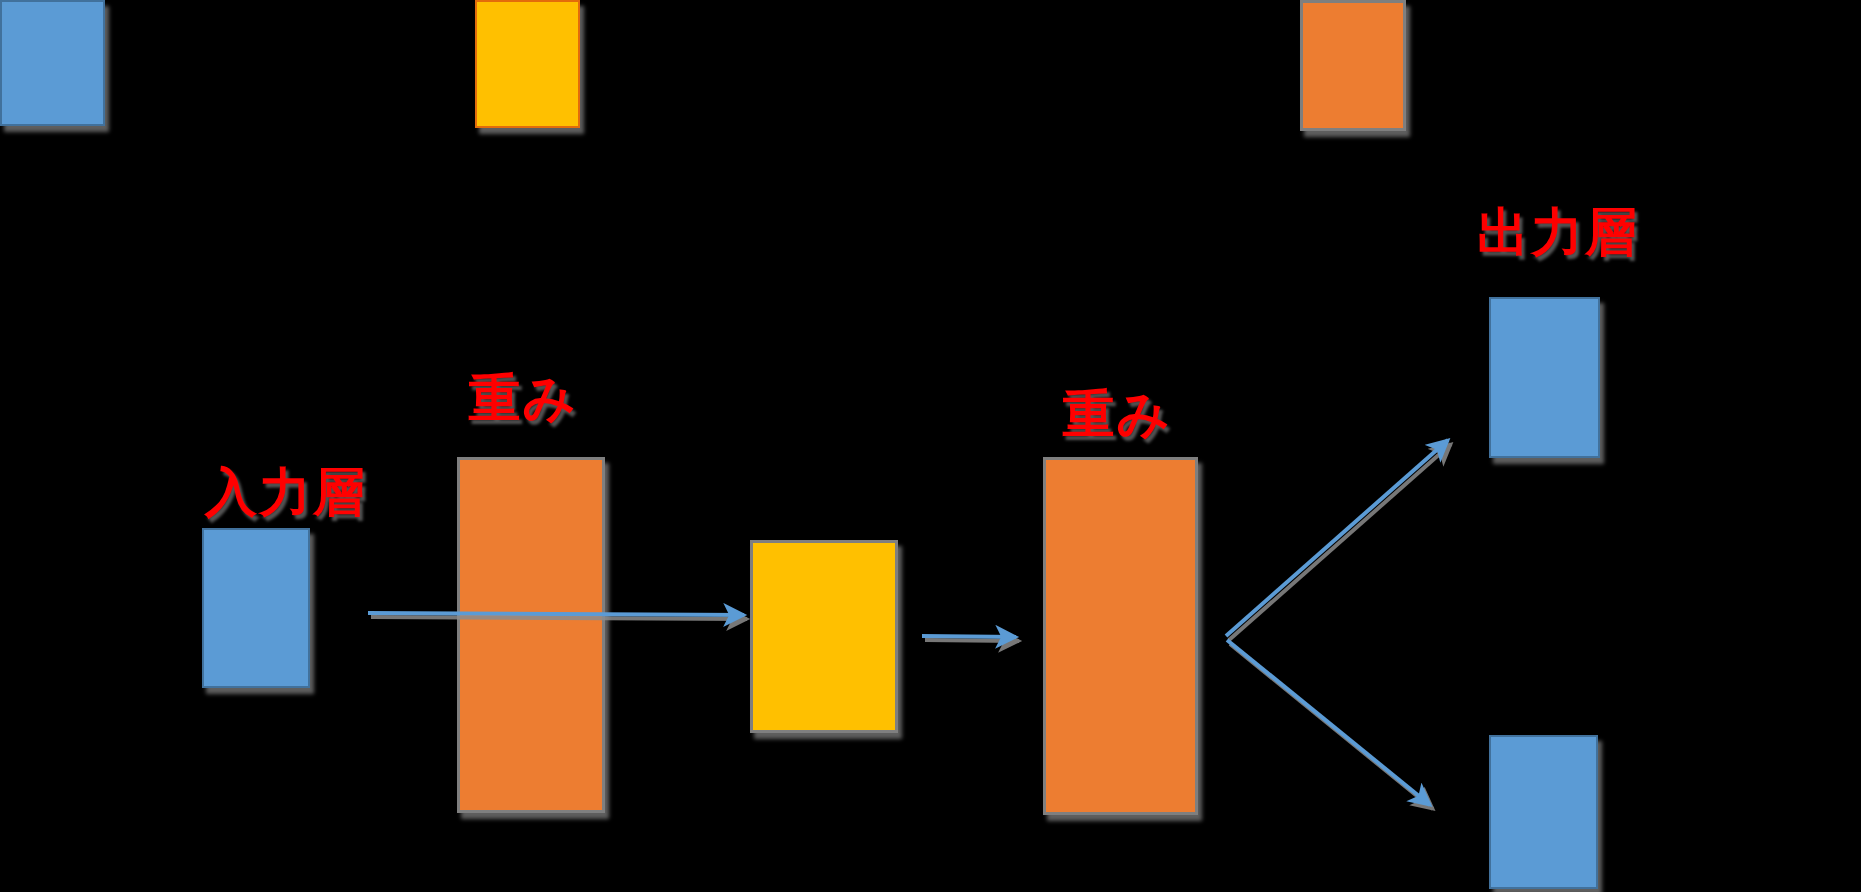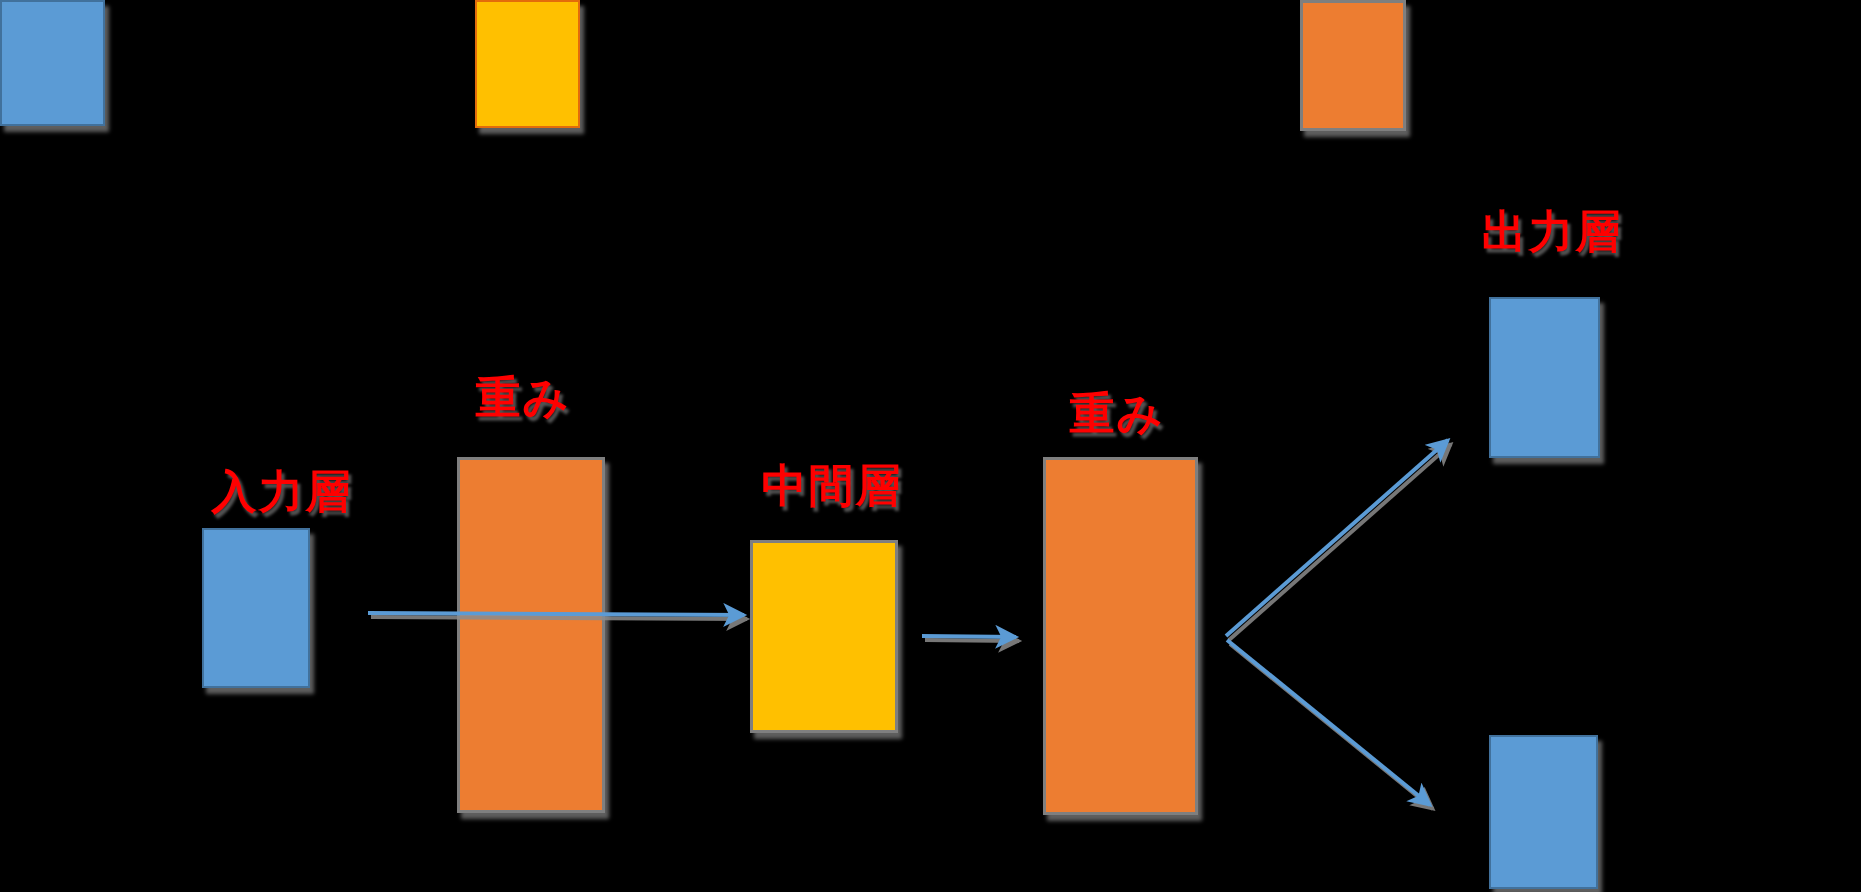--- a/index.html
+++ b/index.html
@@ -21,21 +21,21 @@
     box-sizing: border-box;
     box-shadow: 4px 6px 4px rgba(125,125,125,0.75);
   }
   .rect.blue   { border: 2px solid #41719C; }
   .rect.orange { border: 3px solid #7F7F7F; }
   .rect.gold   { border: 3px solid #7F7F7F; }
   .rect.gold-top { border: 2px solid #E36C0A; }
   .jp-label {
     position: absolute;
     font-weight: bold;
-    font-size: 45px;
+    font-size: 52px;
     line-height: 52px;
     letter-spacing: 2px;
     text-align: center;
     white-space: nowrap;
     text-shadow: 3px 4px 3px rgba(90,90,90,0.95);
   }
   #arrow-layer {
     position: absolute;
     left: 0; top: 0;
     width: 1861px; height: 892px;
@@ -50,21 +50,20 @@
   <div class="rect blue" style="left: 0px; width: 105px; height: 126px; background-color: rgb(91, 155, 213);"></div>
 
   <div class="rect gold-top" style="left: 475px; top: 0px; width: 105px; height: 128px; background-color: rgb(255, 192, 0);"></div>
 
   <div class="rect orange" style="left: 1300px; width: 106px; height: 131px; background-color: rgb(237, 125, 49);"></div>
 
   <div class="jp-label" style="left: 177px; top: 466px; width: 154px; color: rgb(255, 0, 0); margin-left: 28px;">入力層</div>
 
   <div class="jp-label" style="left: 465px; top: 372px; width: 116px; color: rgb(255, 0, 0);">重み</div>
 
-  <div class="jp-label" style="left: 755px; top: 460px; width: 154px; color: rgb(255, 0, 0);">中間層</div>
 
   <div class="jp-label" style="left: 1059px; top: 388px; width: 116px; color: rgb(255, 0, 0);">重み</div>
 
   <div class="jp-label" style="left: 1477px; top: 206px; width: 150px; color: rgb(255, 0, 0);">出力層</div>
 
   <div class="rect blue" style="left: 202px; top: 528px; width: 108px; height: 160px; background-color: rgb(91, 155, 213);"></div>
 
   <div class="rect orange" style="left: 457px; top: 457px; width: 148px; height: 356px; background-color: rgb(237, 125, 49);"></div>
 
   <div class="rect gold" style="left: 750px; top: 540px; width: 148px; height: 193px; background-color: rgb(255, 192, 0);"></div>

